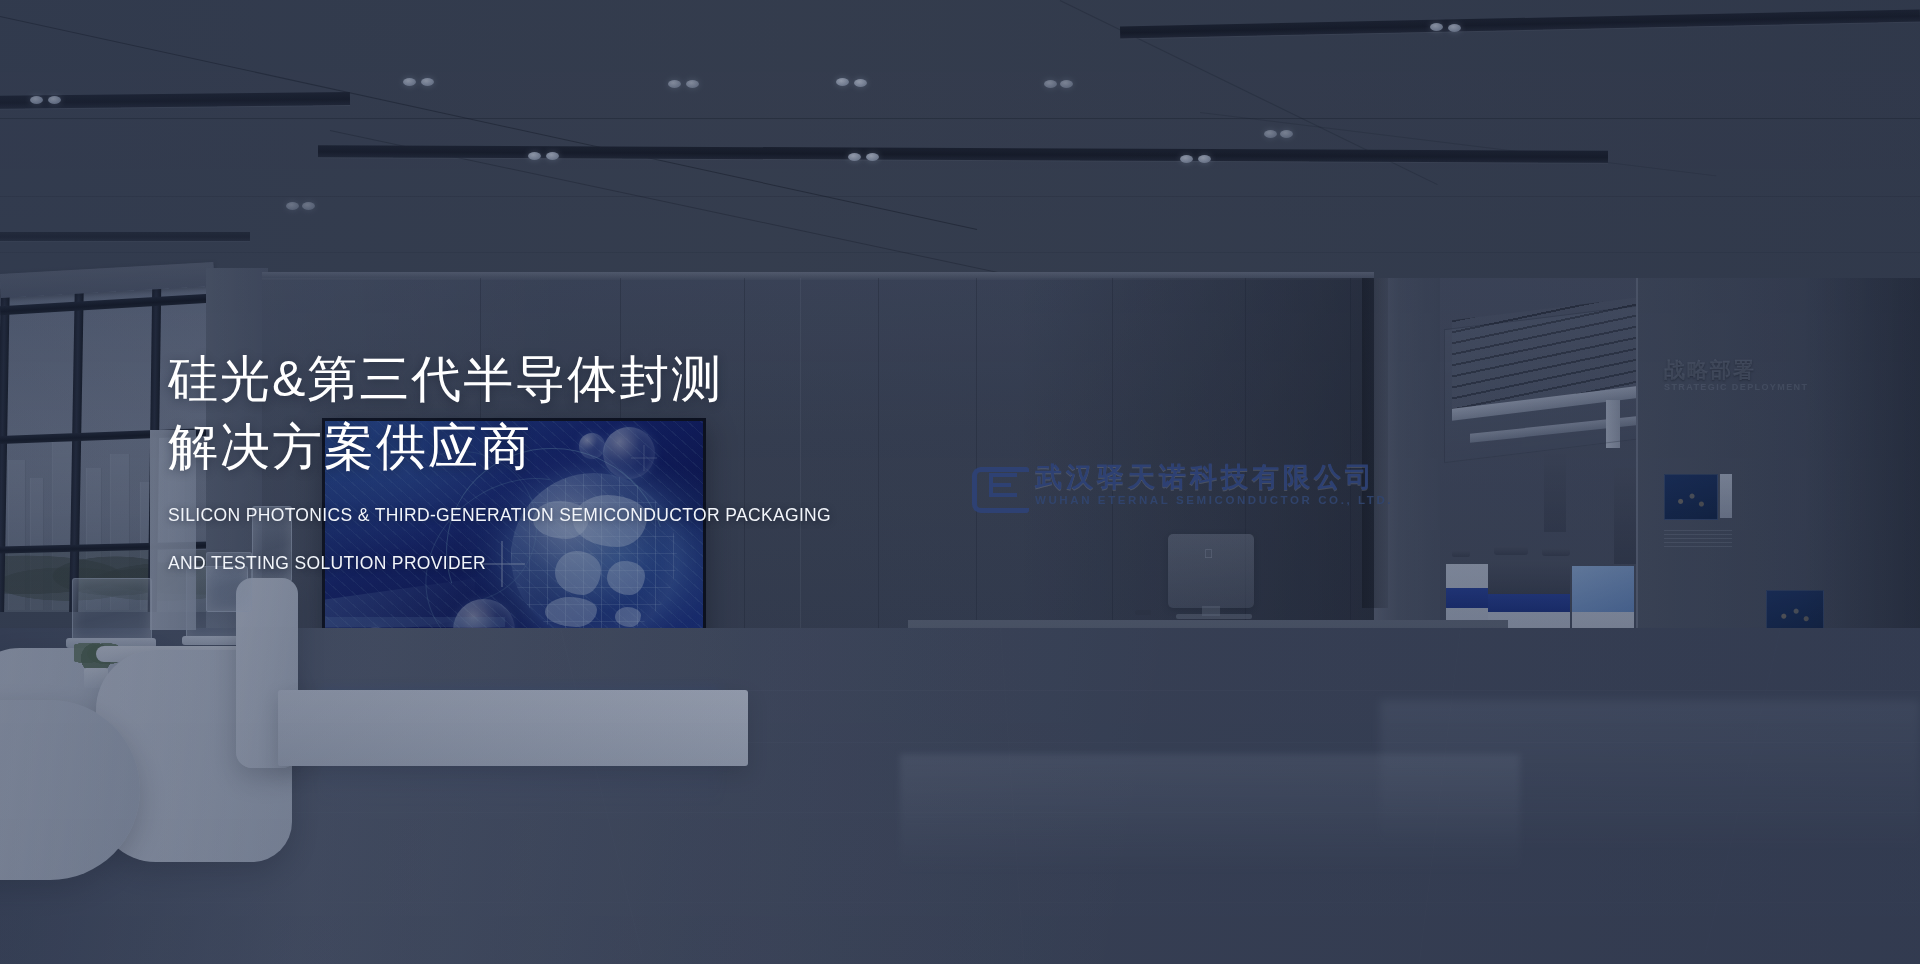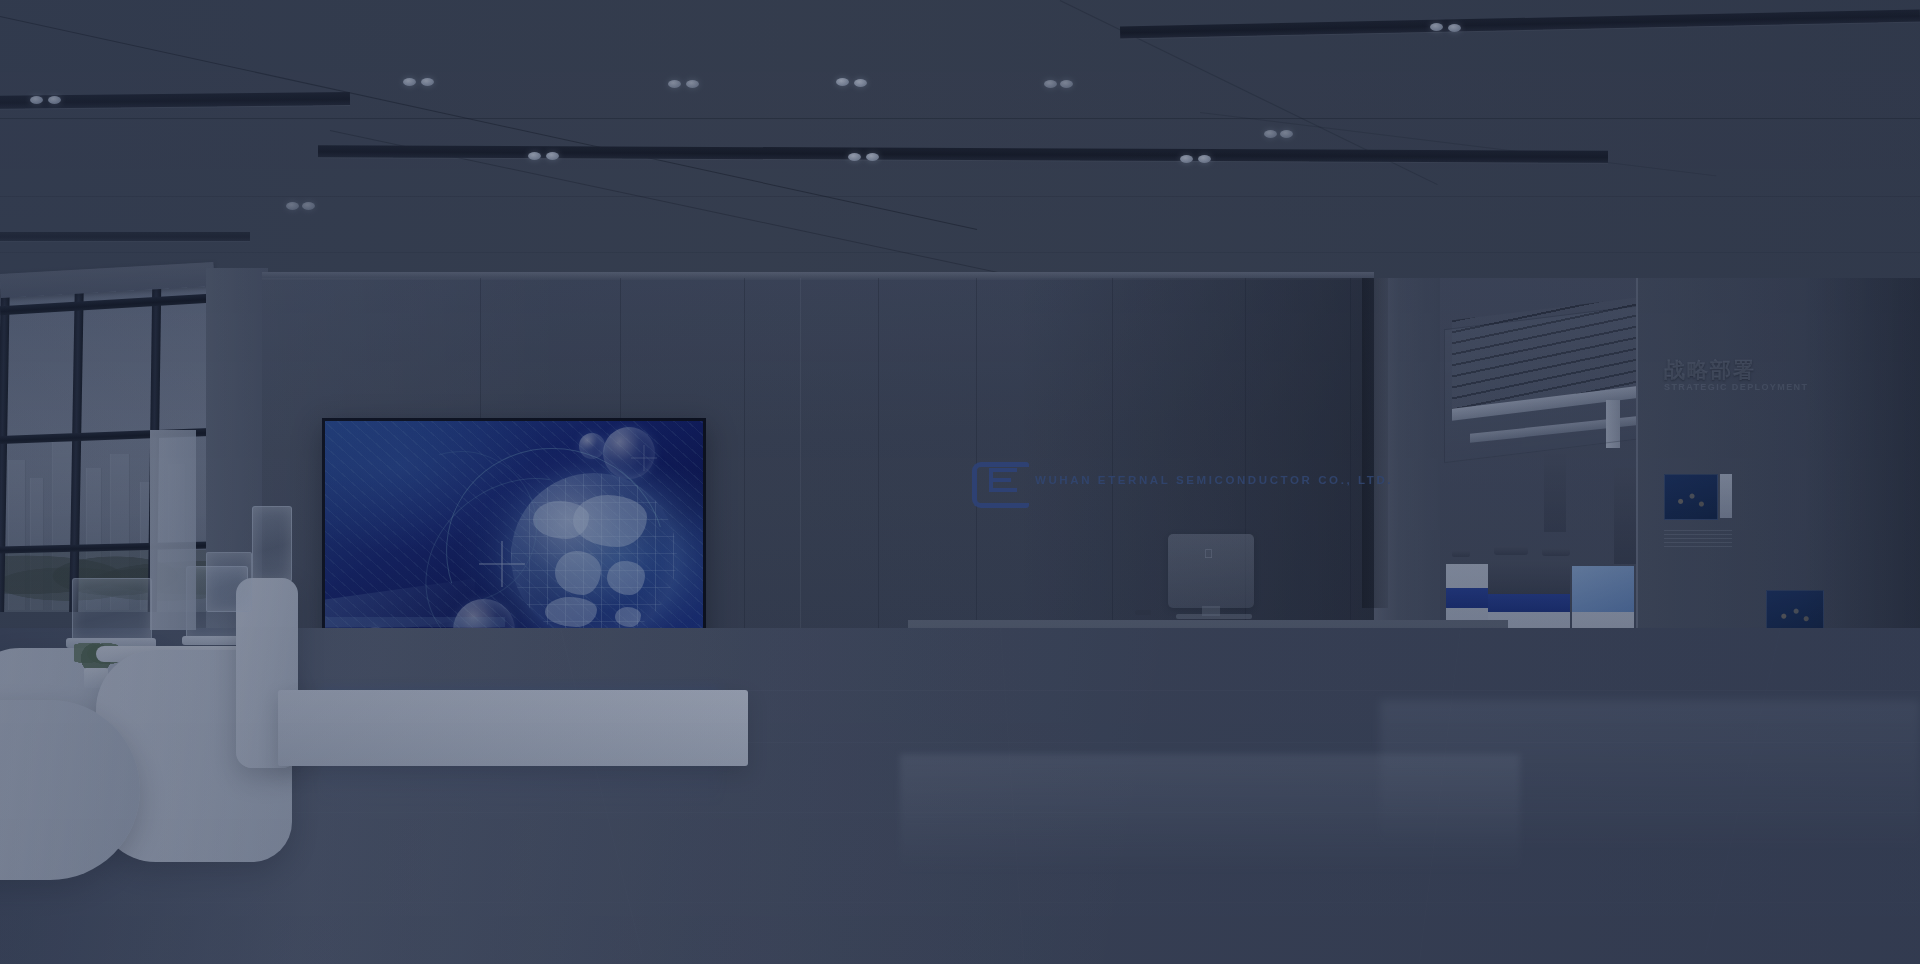--- a/index.html
+++ b/index.html
@@ -562,18 +562,25 @@
 
   <div id="walllogo">
     <div class="logo-mark">
       <div class="lm-bracket"></div>
       <div class="lm-estem"></div>
       <div class="lm-e1"></div>
       <div class="lm-e2"></div>
       <div class="lm-e3"></div>
     </div>
     <div class="logo-text">
+      <div class="logo-cn">武汉驿天诺科技有限公司</div>
       <div class="logo-en">WUHAN ETERNAL SEMICONDUCTOR CO., LTD.</div>
     </div>
   </div>
 
+  <div id="hero">
+    <h1 class="hero-h1">硅光&amp;第三代半导体封测</h1>
+    <h1 class="hero-h1">解决方案供应商</h1>
+    <p class="hero-sub first">SILICON PHOTONICS &amp; THIRD-GENERATION SEMICONDUCTOR PACKAGING</p>
+    <p class="hero-sub">AND TESTING SOLUTION PROVIDER</p>
+  </div>
 
 </div>
 
 </body></html>

